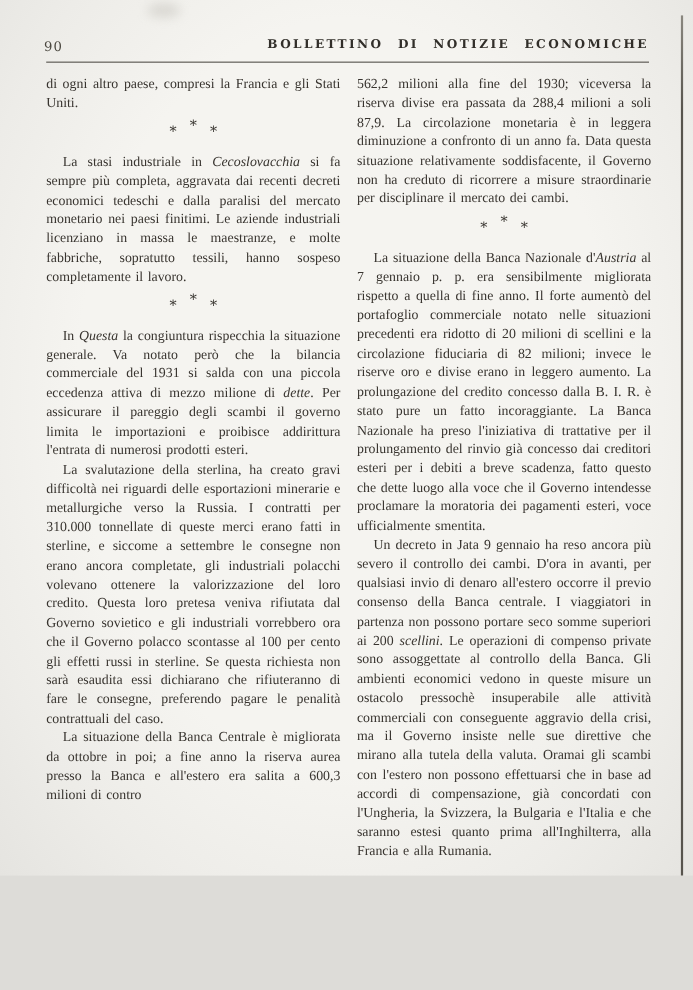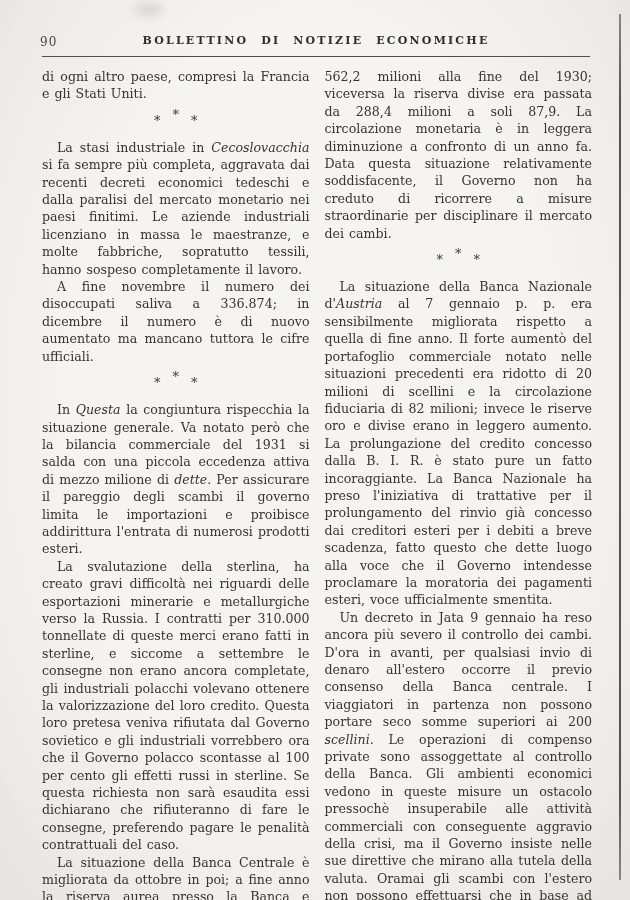--- a/index.html
+++ b/index.html
@@ -2,50 +2,50 @@
 <html><head>
 <meta charset="utf-8">
 <style>
   html,body{margin:0;padding:0;}
   body{
     width:630px;height:900px;
     background:#dddcd8;
     font-family:"DejaVu Serif", serif;
   }
   .page{
-    position:relative;width:630px;height:900px;overflow:hidden;
+    position:relative;width:630px;height:796px;overflow:hidden;
     background:radial-gradient(ellipse at 50% 45%, #f5f4f0 55%, #edecE8 80%, #e5e4e0 100%);
     color:#35322e;
   }
   .smudge{
     position:absolute;left:134px;top:3px;width:30px;height:13px;
     background:#cfcdc7;border-radius:50%;filter:blur(5px);opacity:.7;
   }
   .page-header{position:absolute;top:30px;left:42px;right:40px;height:24px;}
   .page-number{
     position:absolute;left:-2px;top:5px;font-size:12px;letter-spacing:1px;color:#4a473f;
   }
   .header-title{
-    display:block;text-align:center;font-size:11px;font-weight:bold;
+    display:block;text-align:right;font-size:11px;font-weight:bold;
     letter-spacing:2.2px;word-spacing:7px;color:#312e29;padding-top:4px;
   }
   .header-rule{
     position:absolute;top:56px;left:42px;width:548px;height:0;
     border-top:1.3px solid #53504a;
   }
   .columns{
     position:absolute;top:68px;left:42px;width:550px;
     display:flex;gap:15px;
   }
   .column{
     width:268px;text-align:justify;
     font-size:12.6px;line-height:17.4px;
     color:#38342f;
   }
-  .column p{margin:0;word-spacing:1px;}
+  .column p{margin:0;word-spacing:1px;font-family:Liberation Serif, serif;}
   .column p.indent{text-indent:15px;}
   .asterism{
     height:18px;margin:9px 0;text-align:center;
     font-size:13px;letter-spacing:0;color:#3a3732;
   }
   .asterism span{display:inline-block;padding:0 6px;}
   .asterism .mid{position:relative;top:-6px;}
   .page-edge{
     position:absolute;right:9px;top:14px;width:2px;height:866px;
     background:linear-gradient(#8a877f, #57544d 10%, #57544d 90%, #8a877f);
@@ -63,21 +63,20 @@
     <span class="header-title">BOLLETTINO DI NOTIZIE ECONOMICHE</span>
   </div>
 
   <div class="header-rule"></div>
 
   <div class="columns">
     <div class="column" id="col-left">
         <p class="noindent">di ogni altro paese, compresi la Francia e gli Stati Uniti.</p>
         <div class="asterism"><span>*</span><span class="mid">*</span><span>*</span></div>
         <p class="indent">La stasi industriale in <em>Cecoslovacchia</em> si fa sempre più completa, aggravata dai recenti decreti economici tedeschi e dalla paralisi del mercato monetario nei paesi finitimi. Le aziende industriali licenziano in massa le maestranze, e molte fabbriche, sopratutto tessili, hanno sospeso completamente il lavoro.</p>
-        <p class="indent">A fine novembre il numero dei disoccupati saliva a 336.874; in dicembre il numero è di nuovo aumentato ma mancano tuttora le cifre ufficiali.</p>
         <div class="asterism"><span>*</span><span class="mid">*</span><span>*</span></div>
         <p class="indent">In <em>Questa</em> la congiuntura rispecchia la situazione generale. Va notato però che la bilancia commerciale del 1931 si salda con una piccola eccedenza attiva di mezzo milione di <em>dette</em>. Per assicurare il pareggio degli scambi il governo limita le importazioni e proibisce addirittura l'entrata di numerosi prodotti esteri.</p>
         <p class="indent">La svalutazione della sterlina, ha creato gravi difficoltà nei riguardi delle esportazioni minerarie e metallurgiche verso la Russia. I contratti per 310.000 tonnellate di queste merci erano fatti in sterline, e siccome a settembre le consegne non erano ancora completate, gli industriali polacchi volevano ottenere la valorizzazione del loro credito. Questa loro pretesa veniva rifiutata dal Governo sovietico e gli industriali vorrebbero ora che il Governo polacco scontasse al 100 per cento gli effetti russi in sterline. Se questa richiesta non sarà esaudita essi dichiarano che rifiuteranno di fare le consegne, preferendo pagare le penalità contrattuali del caso.</p>
         <p class="indent">La situazione della Banca Centrale è migliorata da ottobre in poi; a fine anno la riserva aurea presso la Banca e all'estero era salita a 600,3 milioni di  contro</p>
       </div>
     <div class="column" id="col-right">
         <p class="noindent">562,2 milioni alla fine del 1930; viceversa la riserva divise era passata da 288,4 milioni a soli 87,9. La circolazione monetaria è in leggera diminuzione a confronto di un anno fa. Data questa situazione relativamente soddisfacente, il Governo non ha creduto di ricorrere a misure straordinarie per disciplinare il mercato dei cambi.</p>
         <div class="asterism"><span>*</span><span class="mid">*</span><span>*</span></div>
         <p class="indent">La situazione della Banca Nazionale d'<em>Austria</em> al 7 gennaio p. p. era sensibilmente migliorata rispetto a quella di fine anno. Il forte aumentò del portafoglio commerciale notato nelle situazioni precedenti era ridotto di 20 milioni di scellini e la circolazione fiduciaria di 82 milioni; invece le riserve oro e divise erano in leggero aumento. La prolungazione del credito concesso dalla B. I. R. è stato pure un fatto incoraggiante. La Banca Nazionale ha preso l'iniziativa di trattative per il prolungamento del rinvio già concesso dai creditori esteri per i debiti a breve scadenza, fatto questo che dette luogo alla voce che il Governo intendesse proclamare la moratoria dei pagamenti esteri, voce ufficialmente smentita.</p>
         <p class="indent">Un decreto in Jata 9 gennaio ha reso ancora più severo il controllo dei cambi. D'ora in avanti, per qualsiasi invio di denaro all'estero occorre il previo consenso della Banca centrale. I viaggiatori in partenza non possono portare seco somme superiori ai 200 <em>scellini</em>. Le operazioni di compenso private sono assoggettate al controllo della Banca. Gli ambienti economici vedono in queste misure un ostacolo pressochè insuperabile alle attività commerciali con conseguente aggravio della crisi, ma il Governo insiste nelle sue direttive che mirano alla tutela della valuta. Oramai gli scambi con l'estero non possono effettuarsi che in base ad accordi di compensazione, già concordati con l'Ungheria, la Svizzera, la Bulgaria e l'Italia e che saranno estesi quanto prima all'Inghilterra, alla Francia e alla Rumania.</p>

